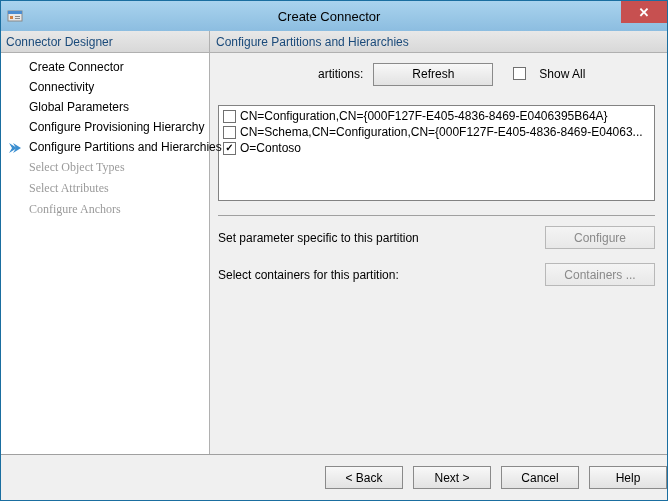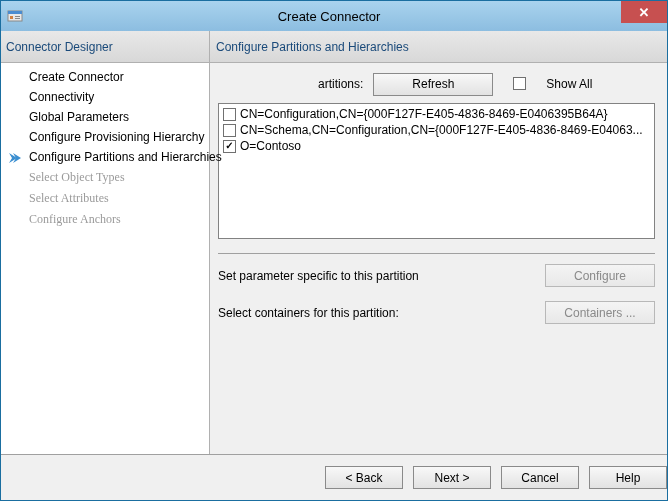--- a/index.html
+++ b/index.html
@@ -55,21 +55,21 @@
     font-weight: bold;
     cursor: pointer;
   }
   .body {
     flex: 1;
     display: flex;
     flex-direction: column;
   }
   .header-row {
     display: flex;
-    height: 32px;
+    height: 22px;
     background: linear-gradient(to bottom, #e8e8e8, #d8d8d8);
     border-bottom: 1px solid #b0b0b0;
   }
   .header-left {
     width: 209px;
     padding-left: 5px;
     font-size: 12px;
     color: #1a4a7a;
     display: flex;
     align-items: center;
@@ -118,21 +118,21 @@
     background: #f0f0f0;
     padding: 8px 12px 8px 8px;
     display: flex;
     flex-direction: column;
   }
   .content-top {
     display: flex;
     align-items: center;
     height: 26px;
     gap: 10px;
-    margin-bottom: 6px;
+    margin-bottom: 18px;
     padding-left: 100px;
   }
   .partitions-label {
     font-size: 12px;
     color: #000;
   }
   .btn {
     height: 23px;
     background: linear-gradient(to bottom, #f8f8f8, #e2e2e2);
     border: 1px solid #8a8a8a;
@@ -146,21 +146,21 @@
     cursor: default;
     background: linear-gradient(to bottom, #f4f4f4, #e8e8e8);
     border-color: #b8b8b8;
   }
   .btn.refresh {
     min-width: 120px;
   }
   .checkbox-wrap {
     display: flex;
     align-items: flex-start;
-    gap: 20px;
+    gap: 13px;
     margin-left: 10px;
   }
   .cb {
     width: 13px;
     height: 13px;
     border: 1px solid #707070;
     background: #fff;
     display: inline-flex;
     align-items: center;
     justify-content: center;
@@ -169,21 +169,21 @@
     line-height: 1;
   }
   .cb.checked::after {
     content: "✓";
     color: #000;
     font-weight: bold;
   }
   .listbox {
     border: 1px solid #828282;
     background: #fff;
-    height: 136px;
+    height: 96px;
     overflow: hidden;
     padding: 2px;
   }
   .list-item {
     display: flex;
     align-items: center;
     gap: 4px;
     padding: 1px 2px;
     white-space: nowrap;
     font-size: 12px;

